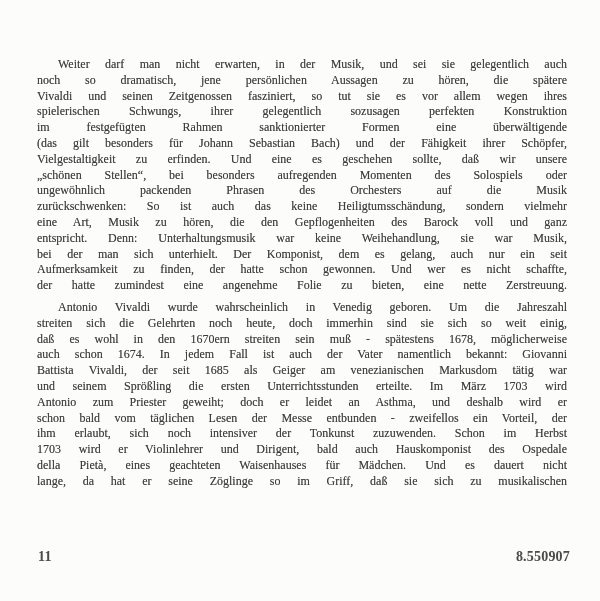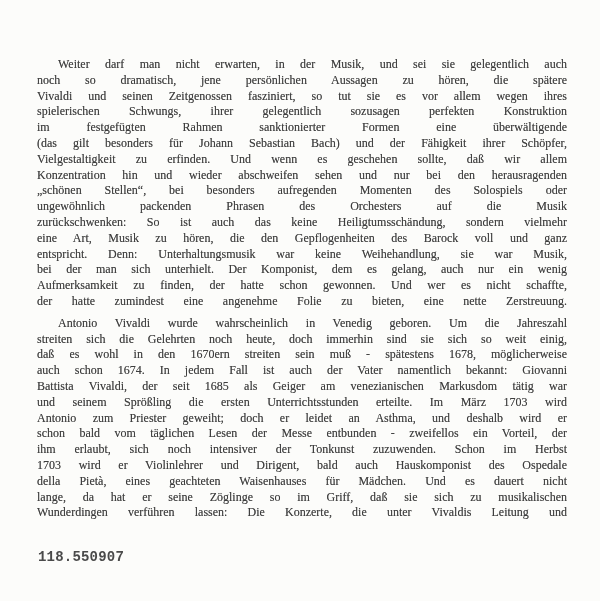--- a/index.html
+++ b/index.html
@@ -37,66 +37,65 @@
   }
   .line.indent { text-indent: 21px; }
   .line.last   { text-align-last: left; }
 
   .footer {
     position: absolute;
     left: 38px;
     right: 30px;
     top: 549px;
     display: flex;
+    justify-content: space-between;
     align-items: baseline;
-    font-family: Liberation Mono, monospace;
+    font-family: Liberation Serif, serif;
     font-size: 14px;
     font-weight: 700;
     color: #4a4a4a;
     letter-spacing: 0.2px;
   }
 </style>
 </head>
 <body>
 
 <div class="page" style="background: rgb(252, 252, 250);">
 
   <div class="text-block" id="text-block" style="color: rgb(62, 62, 62);">
       <div class="paragraph">
         <div class="line indent">Weiter darf man nicht erwarten, in der Musik, und sei sie gelegentlich auch</div>
         <div class="line">noch so dramatisch, jene persönlichen Aussagen zu hören, die spätere</div>
         <div class="line">Vivaldi und seinen Zeitgenossen fasziniert, so tut sie es vor allem wegen ihres</div>
         <div class="line">spielerischen Schwungs, ihrer gelegentlich sozusagen perfekten Konstruktion</div>
         <div class="line">im festgefügten Rahmen sanktionierter Formen eine überwältigende</div>
         <div class="line">(das gilt besonders für Johann Sebastian Bach) und der Fähigkeit ihrer Schöpfer,</div>
-        <div class="line">Vielgestaltigkeit zu erfinden. Und wenn es geschehen sollte, daß wir allem</div>
-        <div class="line">Konzentration hin und wieder abschweifen sehen und nur bei den herausragenden</div>
+        <div class="line">Vielgestaltigkeit zu erfinden. Und eine es geschehen sollte, daß wir unsere</div>
         <div class="line">„schönen Stellen“, bei besonders aufregenden Momenten des Solospiels oder</div>
         <div class="line">ungewöhnlich packenden Phrasen des Orchesters auf die Musik</div>
         <div class="line">zurückschwenken: So ist auch das keine Heiligtumsschändung, sondern vielmehr</div>
         <div class="line">eine Art, Musik zu hören, die den Gepflogenheiten des Barock voll und ganz</div>
         <div class="line">entspricht. Denn: Unterhaltungsmusik war keine Weihehandlung, sie war Musik,</div>
-        <div class="line">bei der man sich unterhielt. Der Komponist, dem es gelang, auch nur ein wenig</div>
+        <div class="line">bei der man sich unterhielt. Der Komponist, dem es gelang, auch nur ein seit</div>
         <div class="line">Aufmerksamkeit zu finden, der hatte schon gewonnen. Und wer es nicht schaffte,</div>
         <div class="line">der hatte zumindest eine angenehme Folie zu bieten, eine nette Zerstreuung.</div>
       </div>
       <div class="paragraph">
         <div class="line indent">Antonio Vivaldi wurde wahrscheinlich in Venedig geboren. Um die Jahreszahl</div>
         <div class="line">streiten sich die Gelehrten noch heute, doch immerhin sind sie sich so weit einig,</div>
         <div class="line">daß es wohl in den 1670ern streiten sein muß - spätestens 1678, möglicherweise</div>
         <div class="line">auch schon 1674. In jedem Fall ist auch der Vater namentlich bekannt: Giovanni</div>
         <div class="line">Battista Vivaldi, der seit 1685 als Geiger am venezianischen Markusdom tätig war</div>
         <div class="line">und seinem Sprößling die ersten Unterrichtsstunden erteilte. Im März 1703 wird</div>
         <div class="line">Antonio zum Priester geweiht; doch er leidet an Asthma, und deshalb wird er</div>
         <div class="line">schon bald vom täglichen Lesen der Messe entbunden - zweifellos ein Vorteil, der</div>
         <div class="line">ihm erlaubt, sich noch intensiver der Tonkunst zuzuwenden. Schon im Herbst</div>
         <div class="line">1703 wird er Violinlehrer und Dirigent, bald auch Hauskomponist des Ospedale</div>
         <div class="line">della Pietà, eines geachteten Waisenhauses für Mädchen. Und es dauert nicht</div>
         <div class="line">lange, da hat er seine Zöglinge so im Griff, daß sie sich zu musikalischen</div>
-        <div class="line">Wunderdingen verführen lassen: Die Konzerte, die unter Vivaldis Leitung und</div>
       </div>
     </div>
 
   <div class="footer" style="color: rgb(74, 74, 74);">
     <span class="page-number">11</span>
     <span class="catalog-number">8.550907</span>
   </div>
 
 </div>
 

